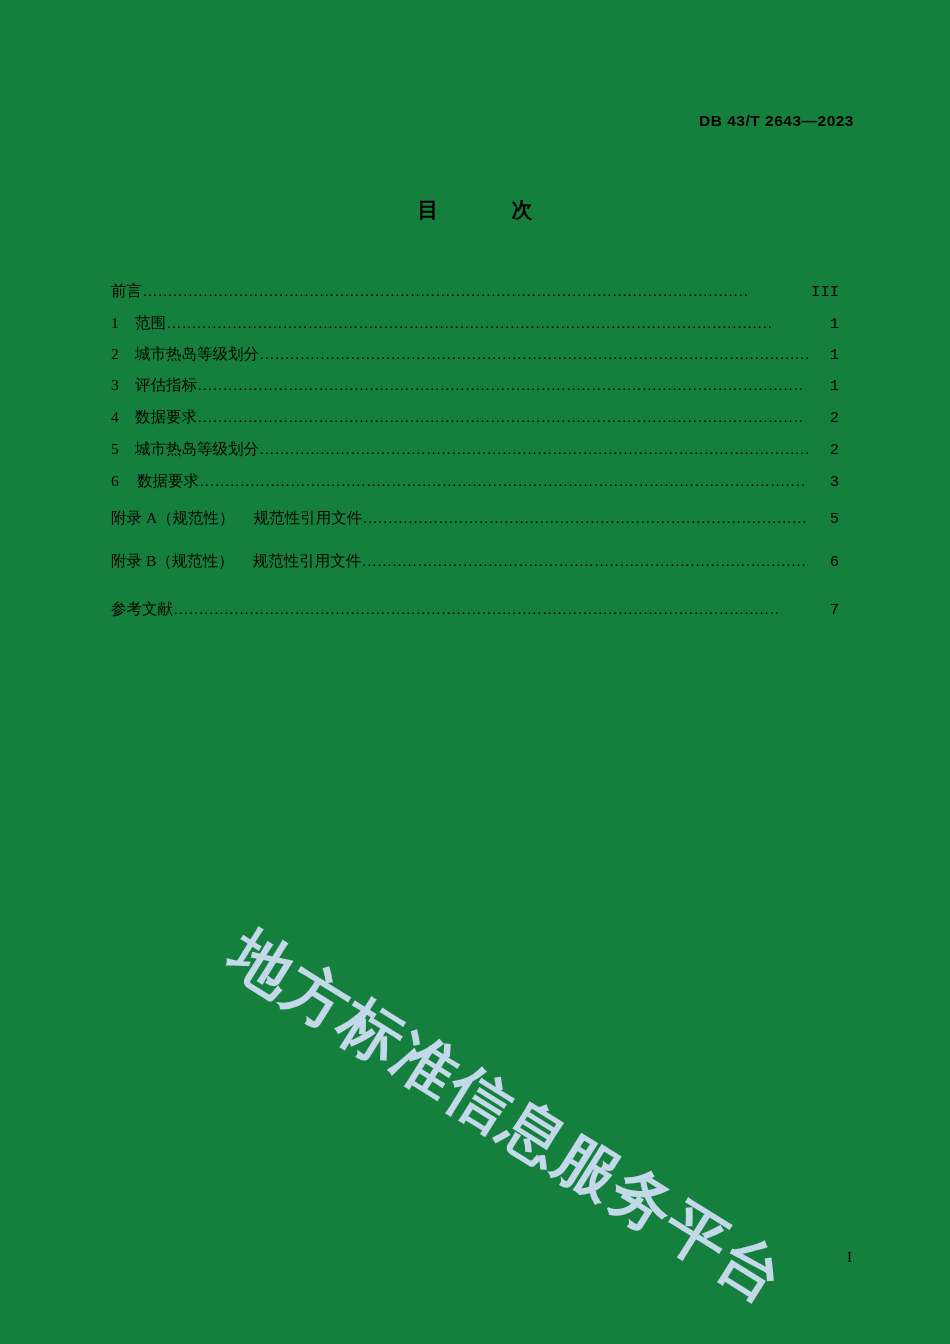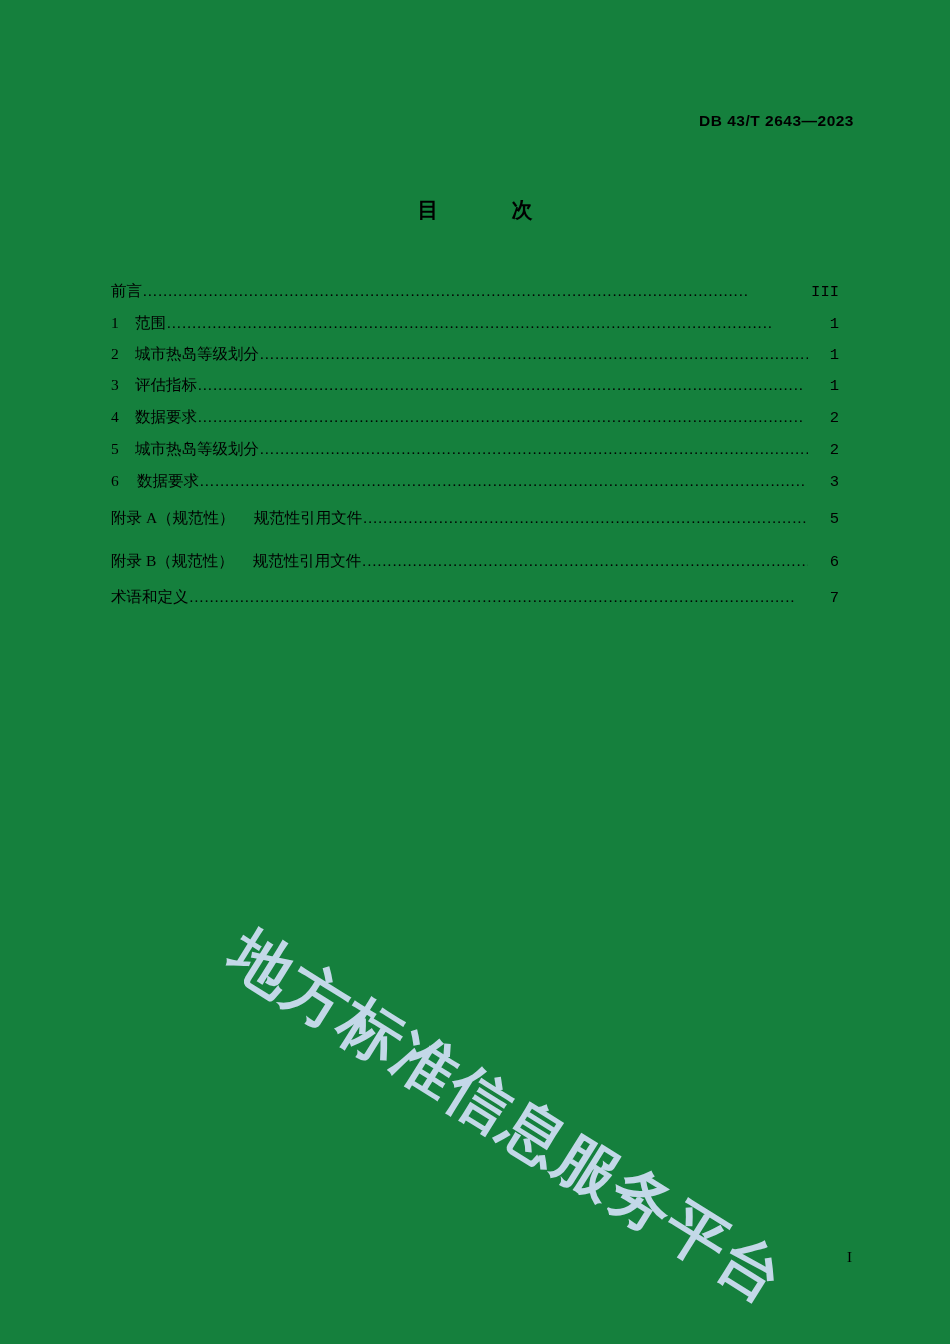--- a/index.html
+++ b/index.html
@@ -88,21 +88,21 @@
 
   
   .r-foreword { margin-bottom: 13px; }
   .r-1 { margin-bottom: 12px; }
   .r-2 { margin-bottom: 12px; }
   .r-3 { margin-bottom: 13px; }
   .r-4 { margin-bottom: 13px; }
   .r-5 { margin-bottom: 13px; }
   .r-6 { margin-bottom: 18px; }
   .r-a { margin-bottom: 24px; }
-  .r-b { margin-bottom: 17px; }
+  .r-b { margin-bottom: 29px; }
 
   .sec-num {
     display: inline-block;
     width: 24px;
   }
   .sec-num-wide {
     display: inline-block;
     width: 26px;
   }
   .gap-a { display: inline-block; width: 26px; }
@@ -210,21 +210,21 @@
 
     <div class="toc-row r-b">
       <span class="num">附录 B（规范性）</span>
       <span class="gap-a"></span>
       <span class="label">规范性引用文件</span>
       <span class="dots">........................................................................................................................</span>
       <span class="pg">6</span>
     </div>
 
     <div class="toc-row r-ref">
-      <span class="label">术语和定义</span>
+      <span class="label">参考文献</span>
       <span class="dots">........................................................................................................................</span>
       <span class="pg">7</span>
     </div>
 
   </div>
 
   <div class="watermark">
     <span>地方标准信息服务平台</span>
   </div>
 

